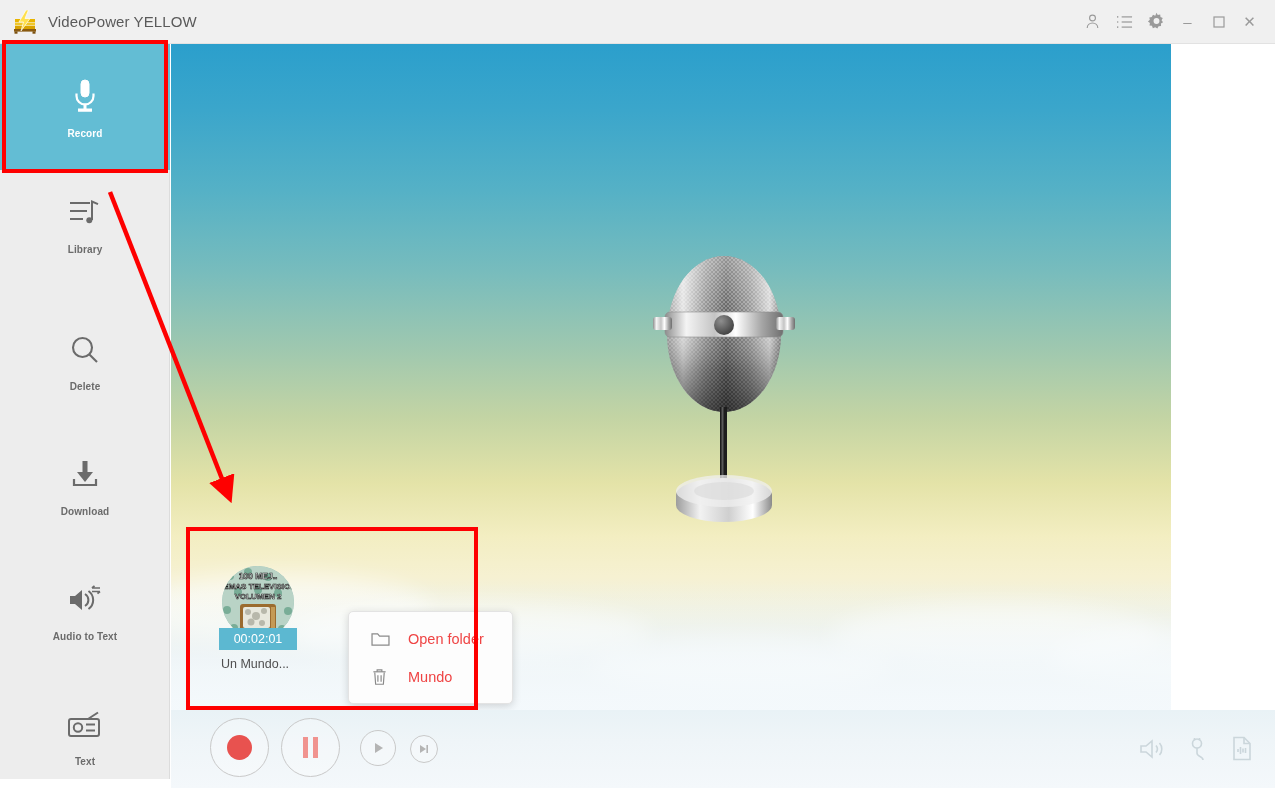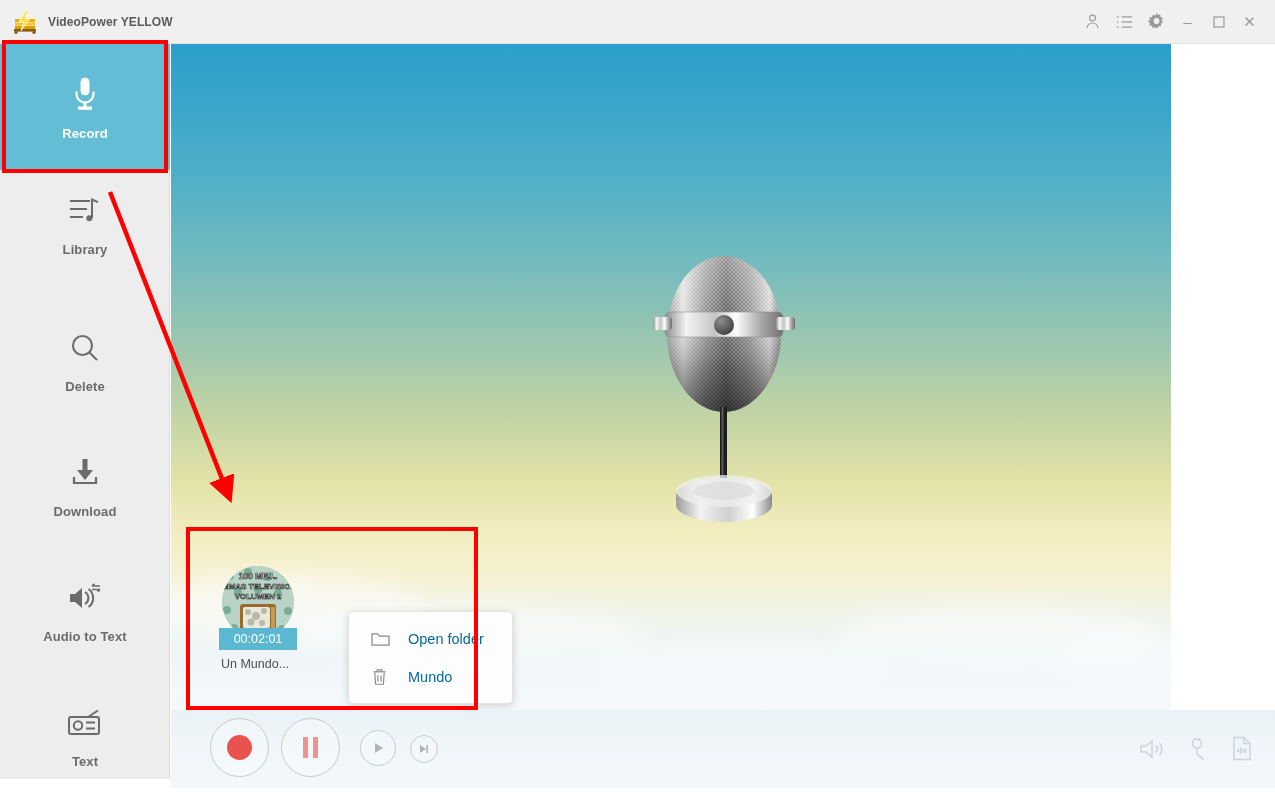--- a/index.html
+++ b/index.html
@@ -23,24 +23,23 @@
     display: flex; align-items: center;
     border-bottom: 1px solid #e2e2e2;
   }
   .app-icon {
     width: 26px; height: 24px;
     margin-left: 12px; margin-right: 10px;
     position: relative;
     flex: 0 0 auto;
   }
   .app-title {
-    font-size: 12px;
+    font-size: 15px;
     color: #5a5a5a;
     letter-spacing: .1px;
-    font-weight: bold;
   }
   .titlebar-right {
     margin-left: auto;
     display: flex; align-items: center;
     height: 100%;
   }
   .tb-icon {
     width: 32px; height: 44px;
     display: flex; align-items: center; justify-content: center;
     color: #9a9a9a;
@@ -63,21 +62,21 @@
     width: 170px;
     display: flex; flex-direction: column;
     align-items: center; justify-content: center;
     color: #6b6b6b;
   }
   .nav-item .nav-icon {
     display: flex; align-items: center; justify-content: center;
     height: 44px;
   }
   .nav-label {
-    font-size: 13px;
+    font-size: 10px;
     font-weight: bold;
     margin-top: 9px;
     color: #6b6b6b;
     letter-spacing: .1px;
   }
   .nav-item.active { background: #63bdd4; }
   .nav-item.active .nav-label { color: #ffffff; }
   .nav-item.active svg { fill: #ffffff; stroke: #ffffff; }
 
   #nav-record { position: absolute; left: 0; top: 0;   height: 126px; }
@@ -167,21 +166,21 @@
     border: 1px solid #e3e3e3;
     border-radius: 5px;
     box-shadow: 0 2px 9px rgba(0,0,0,0.16);
     padding-top: 8px;
     z-index: 10;
   }
   .ctx-row {
     height: 38px;
     display: flex; align-items: center;
     padding-left: 22px;
-    color: #0369a1;
+    color: #ef4444;
     font-size: 14.5px;
   }
   .ctx-row .ctx-icon {
     width: 26px;
     display: flex; align-items: center;
     color: #8a8a8a;
   }
   .ctx-label { margin-left: 11px; }
 
   

